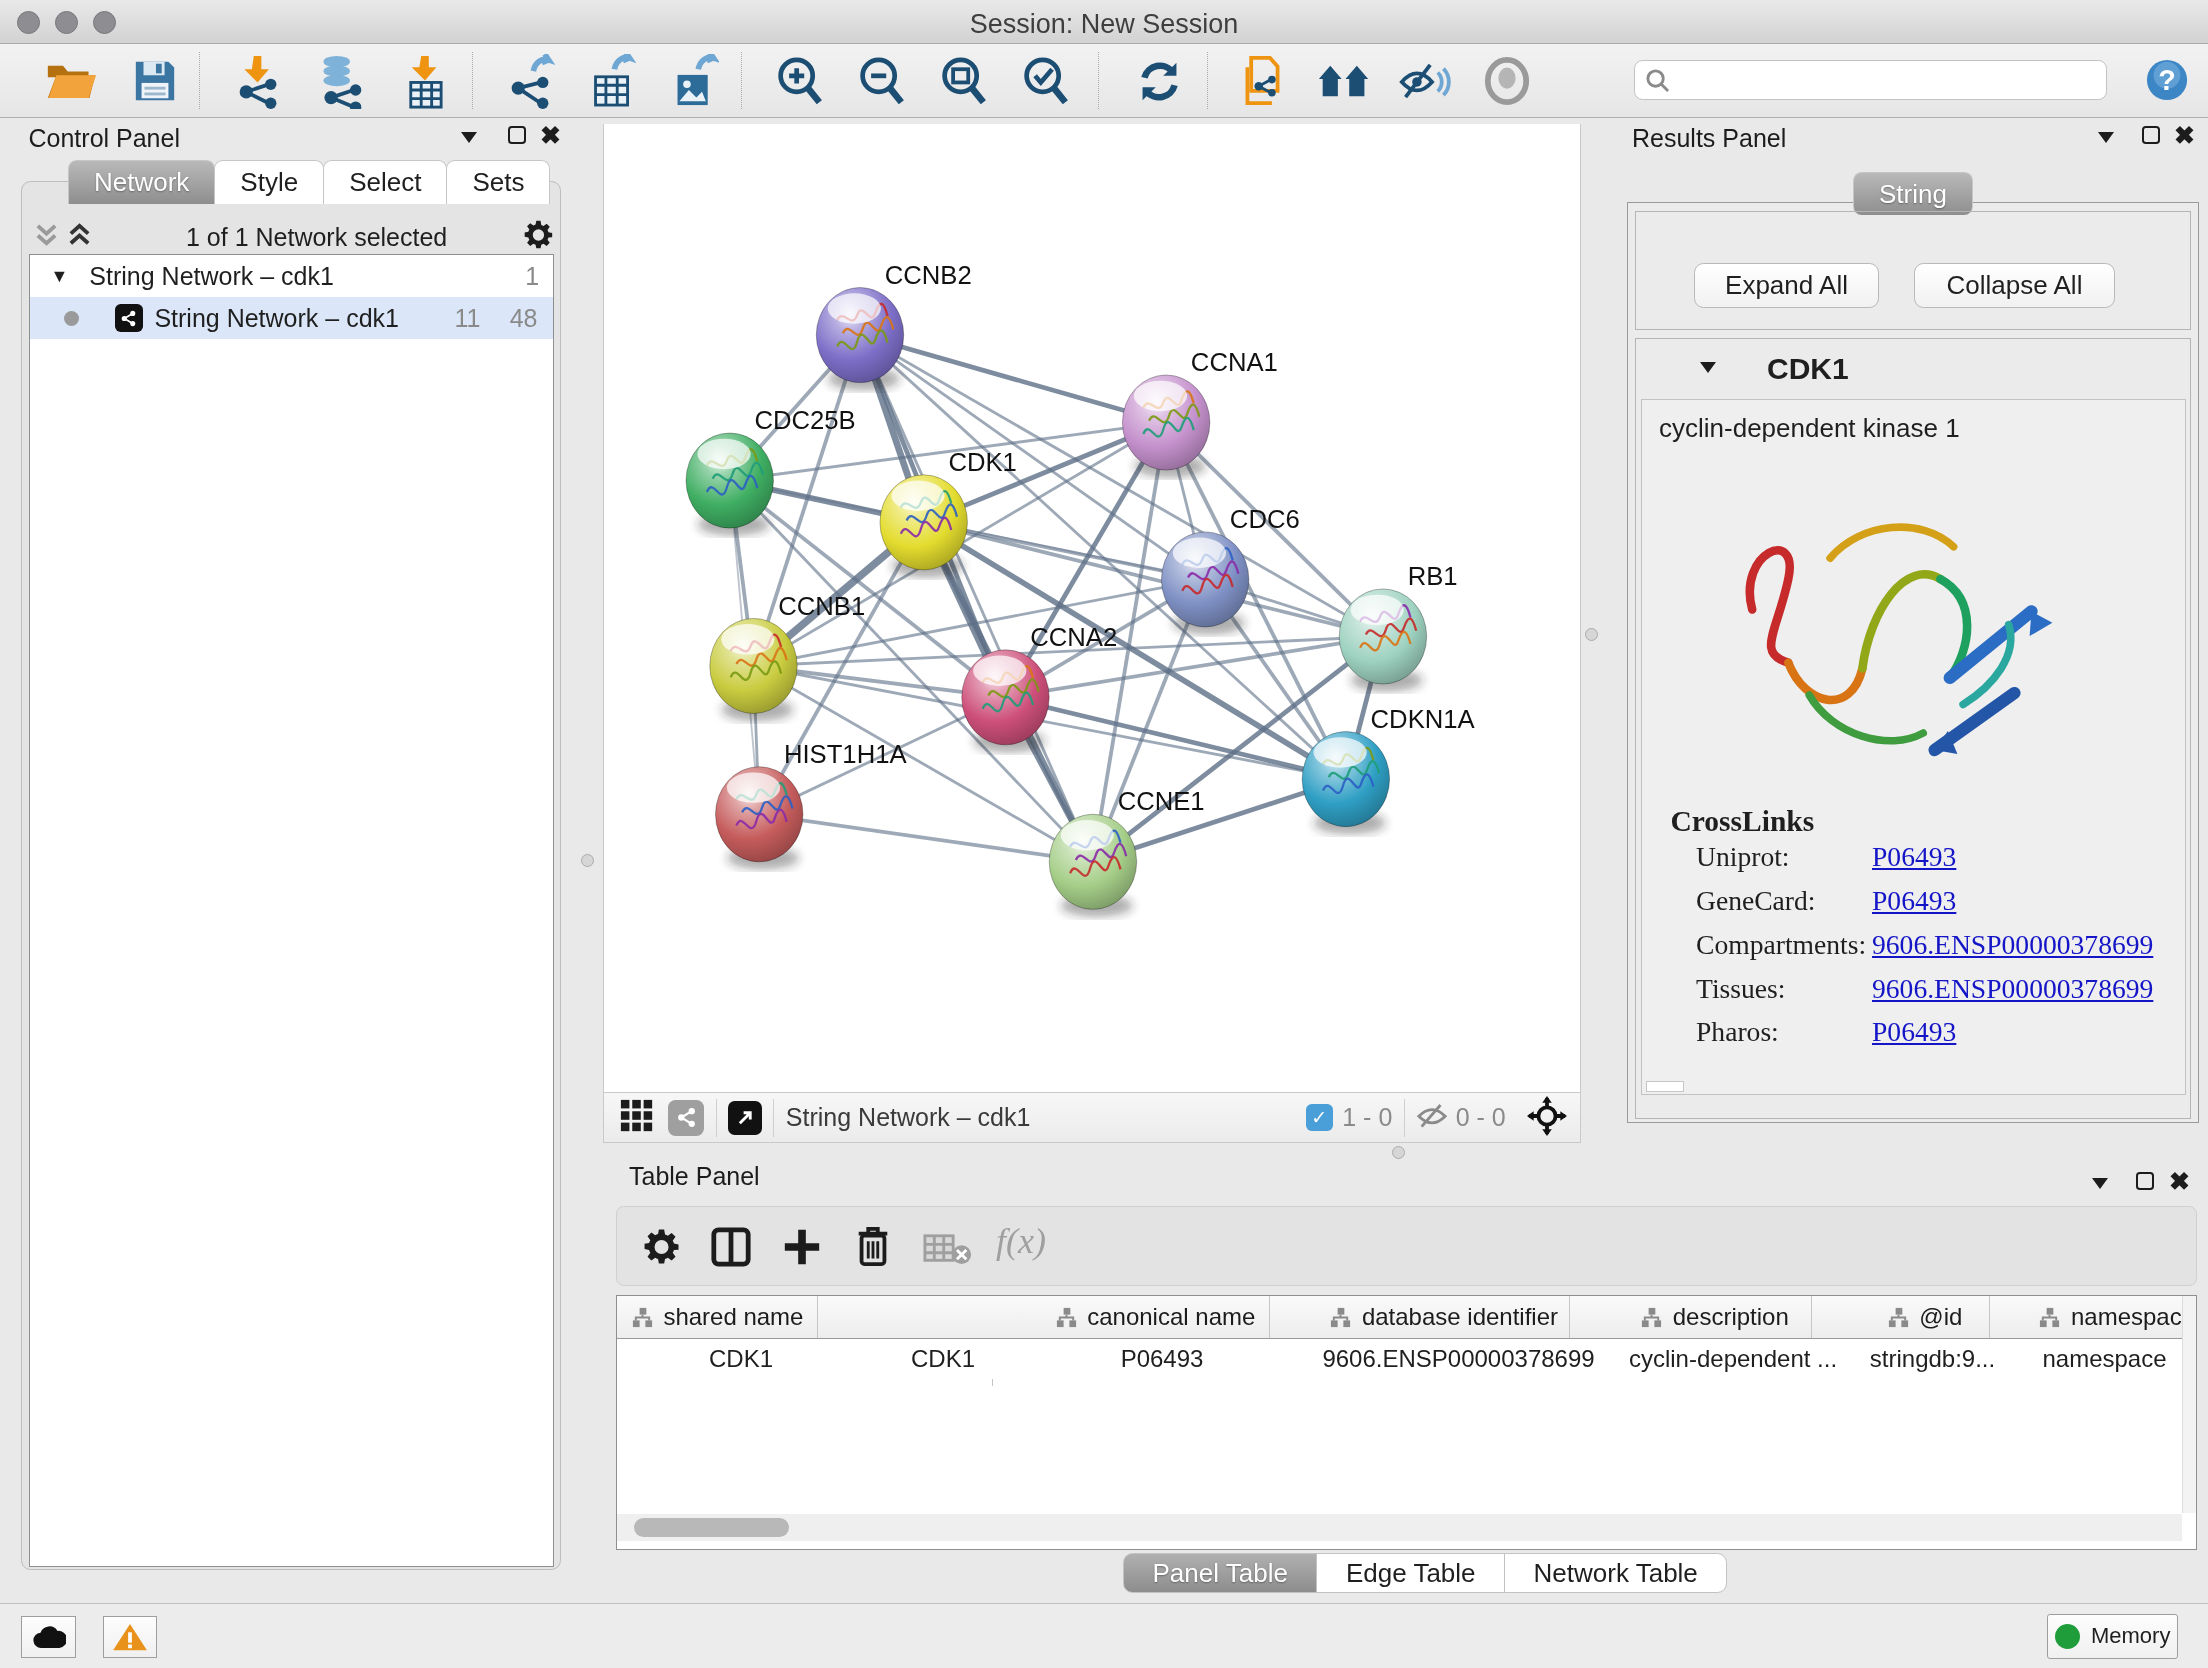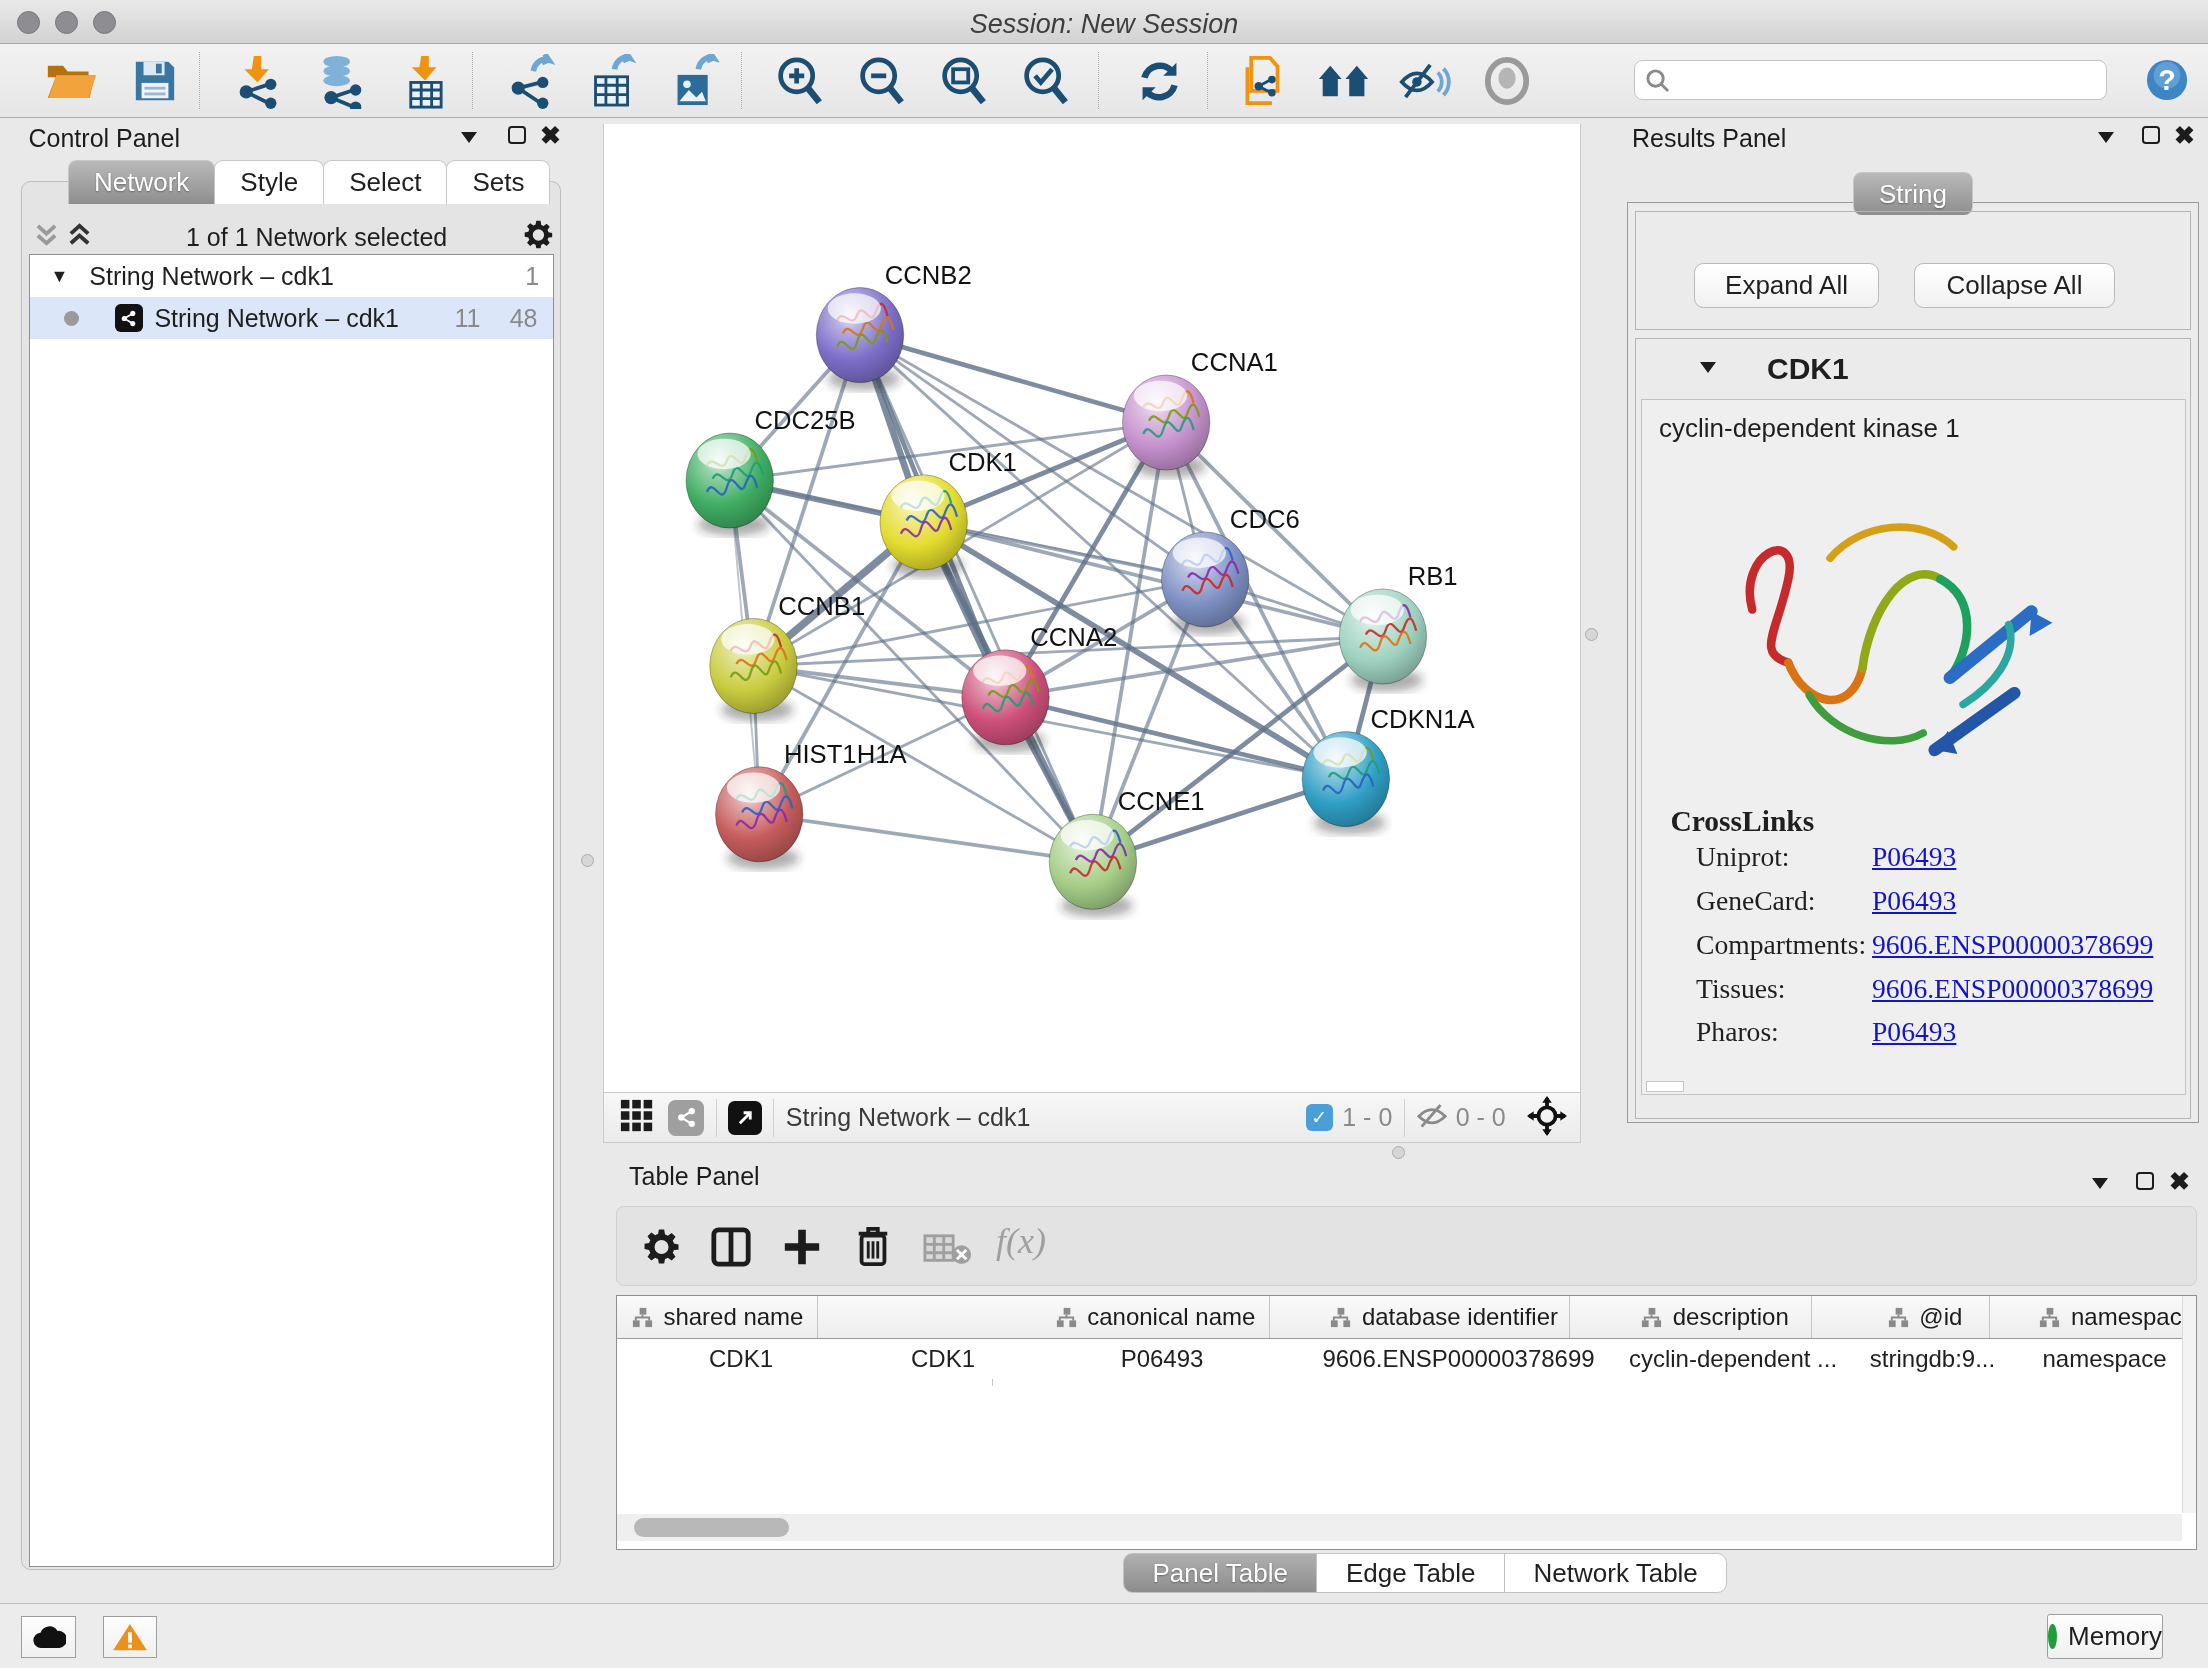--- a/index.html
+++ b/index.html
@@ -3,21 +3,21 @@
 <meta charset="utf-8">
 <style>
   html,body{margin:0;padding:0;background:#bfbfbf;}
   *{box-sizing:border-box;}
   #app{position:relative;width:2208px;height:1668px;background:#e9e9e9;overflow:hidden;
        font-family:"Liberation Sans",sans-serif;color:#1f1f1f;}
   .abs{position:absolute;}
 
   
   #titlebar{left:0;top:0;width:2208px;height:44px;
-    background:linear-gradient(#e9e9e9,#d2d2d2);border-bottom:1px solid #a9a9a9;font-style:italic;}
+    background:linear-gradient(#e9e9e9,#d2d2d2);border-bottom:1px solid #a9a9a9;}
   .tl{width:23px;height:23px;border-radius:50%;background:#8d8d92;border:1px solid #77777c;top:10.5px;}
   #win-title{width:100%;text-align:center;top:8.6px;font-size:27px;color:#3e3e3e;}
 
   
   #toolbar{left:0;top:44px;width:2208px;height:74px;background:linear-gradient(#f2f2f2,#e6e6e6);
     border-bottom:1px solid #b0b0b0;}
   .tsep{top:7.6px;width:0;height:57px;border-left:1.9px dotted #aaa;}
   .tbtn{top:7.6px;width:61px;height:59px;display:flex;align-items:center;justify-content:center;}
   #searchbox{left:1634px;top:16px;width:473px;height:40px;background:#fff;border:1px solid #c2c2c2;
     border-radius:8.6px;display:flex;align-items:center;padding-left:9.5px;}
@@ -83,21 +83,21 @@
   .btab{height:40px;padding:0 28.5px;font-size:26px;display:flex;align-items:center;background:#fff;
     border:1px solid #c2c2c2;margin-right:-1px;}
   .btab.sel{background:linear-gradient(#b0b0b0,#8d8d8d);color:#fff;text-shadow:0 1px 1.9px rgba(0,0,0,.35);}
   .btab:first-child{border-radius:9.5px 0 0 9.5px;}
   .btab:last-child{border-radius:0 9.5px 9.5px 0;}
 
   
   #statusbar{left:0;top:1603px;width:2208px;height:66px;background:#ececec;border-top:1px solid #c2c2c2;}
   .sbtn{background:linear-gradient(#fdfdfd,#f0f0f0);border:1.9px solid #9e9e9e;display:flex;
     align-items:center;justify-content:center;}
-  #memory{left:2047px;top:9.5px;width:116px;height:45px;border-radius:2.9px;gap:11.4px;font-size:26px;}
+  #memory{left:2047px;top:9.5px;width:131px;height:45px;border-radius:2.9px;gap:11.4px;font-size:22px;}
   .gdot{width:25px;height:25px;border-radius:50%;background:#1f9d3a;}
 </style>
 </head>
 <body>
 
 <div id="app">
 
   <div class="abs" id="titlebar">
     <div class="abs tl" style="left:17px"></div>
     <div class="abs tl" style="left:55px"></div>

